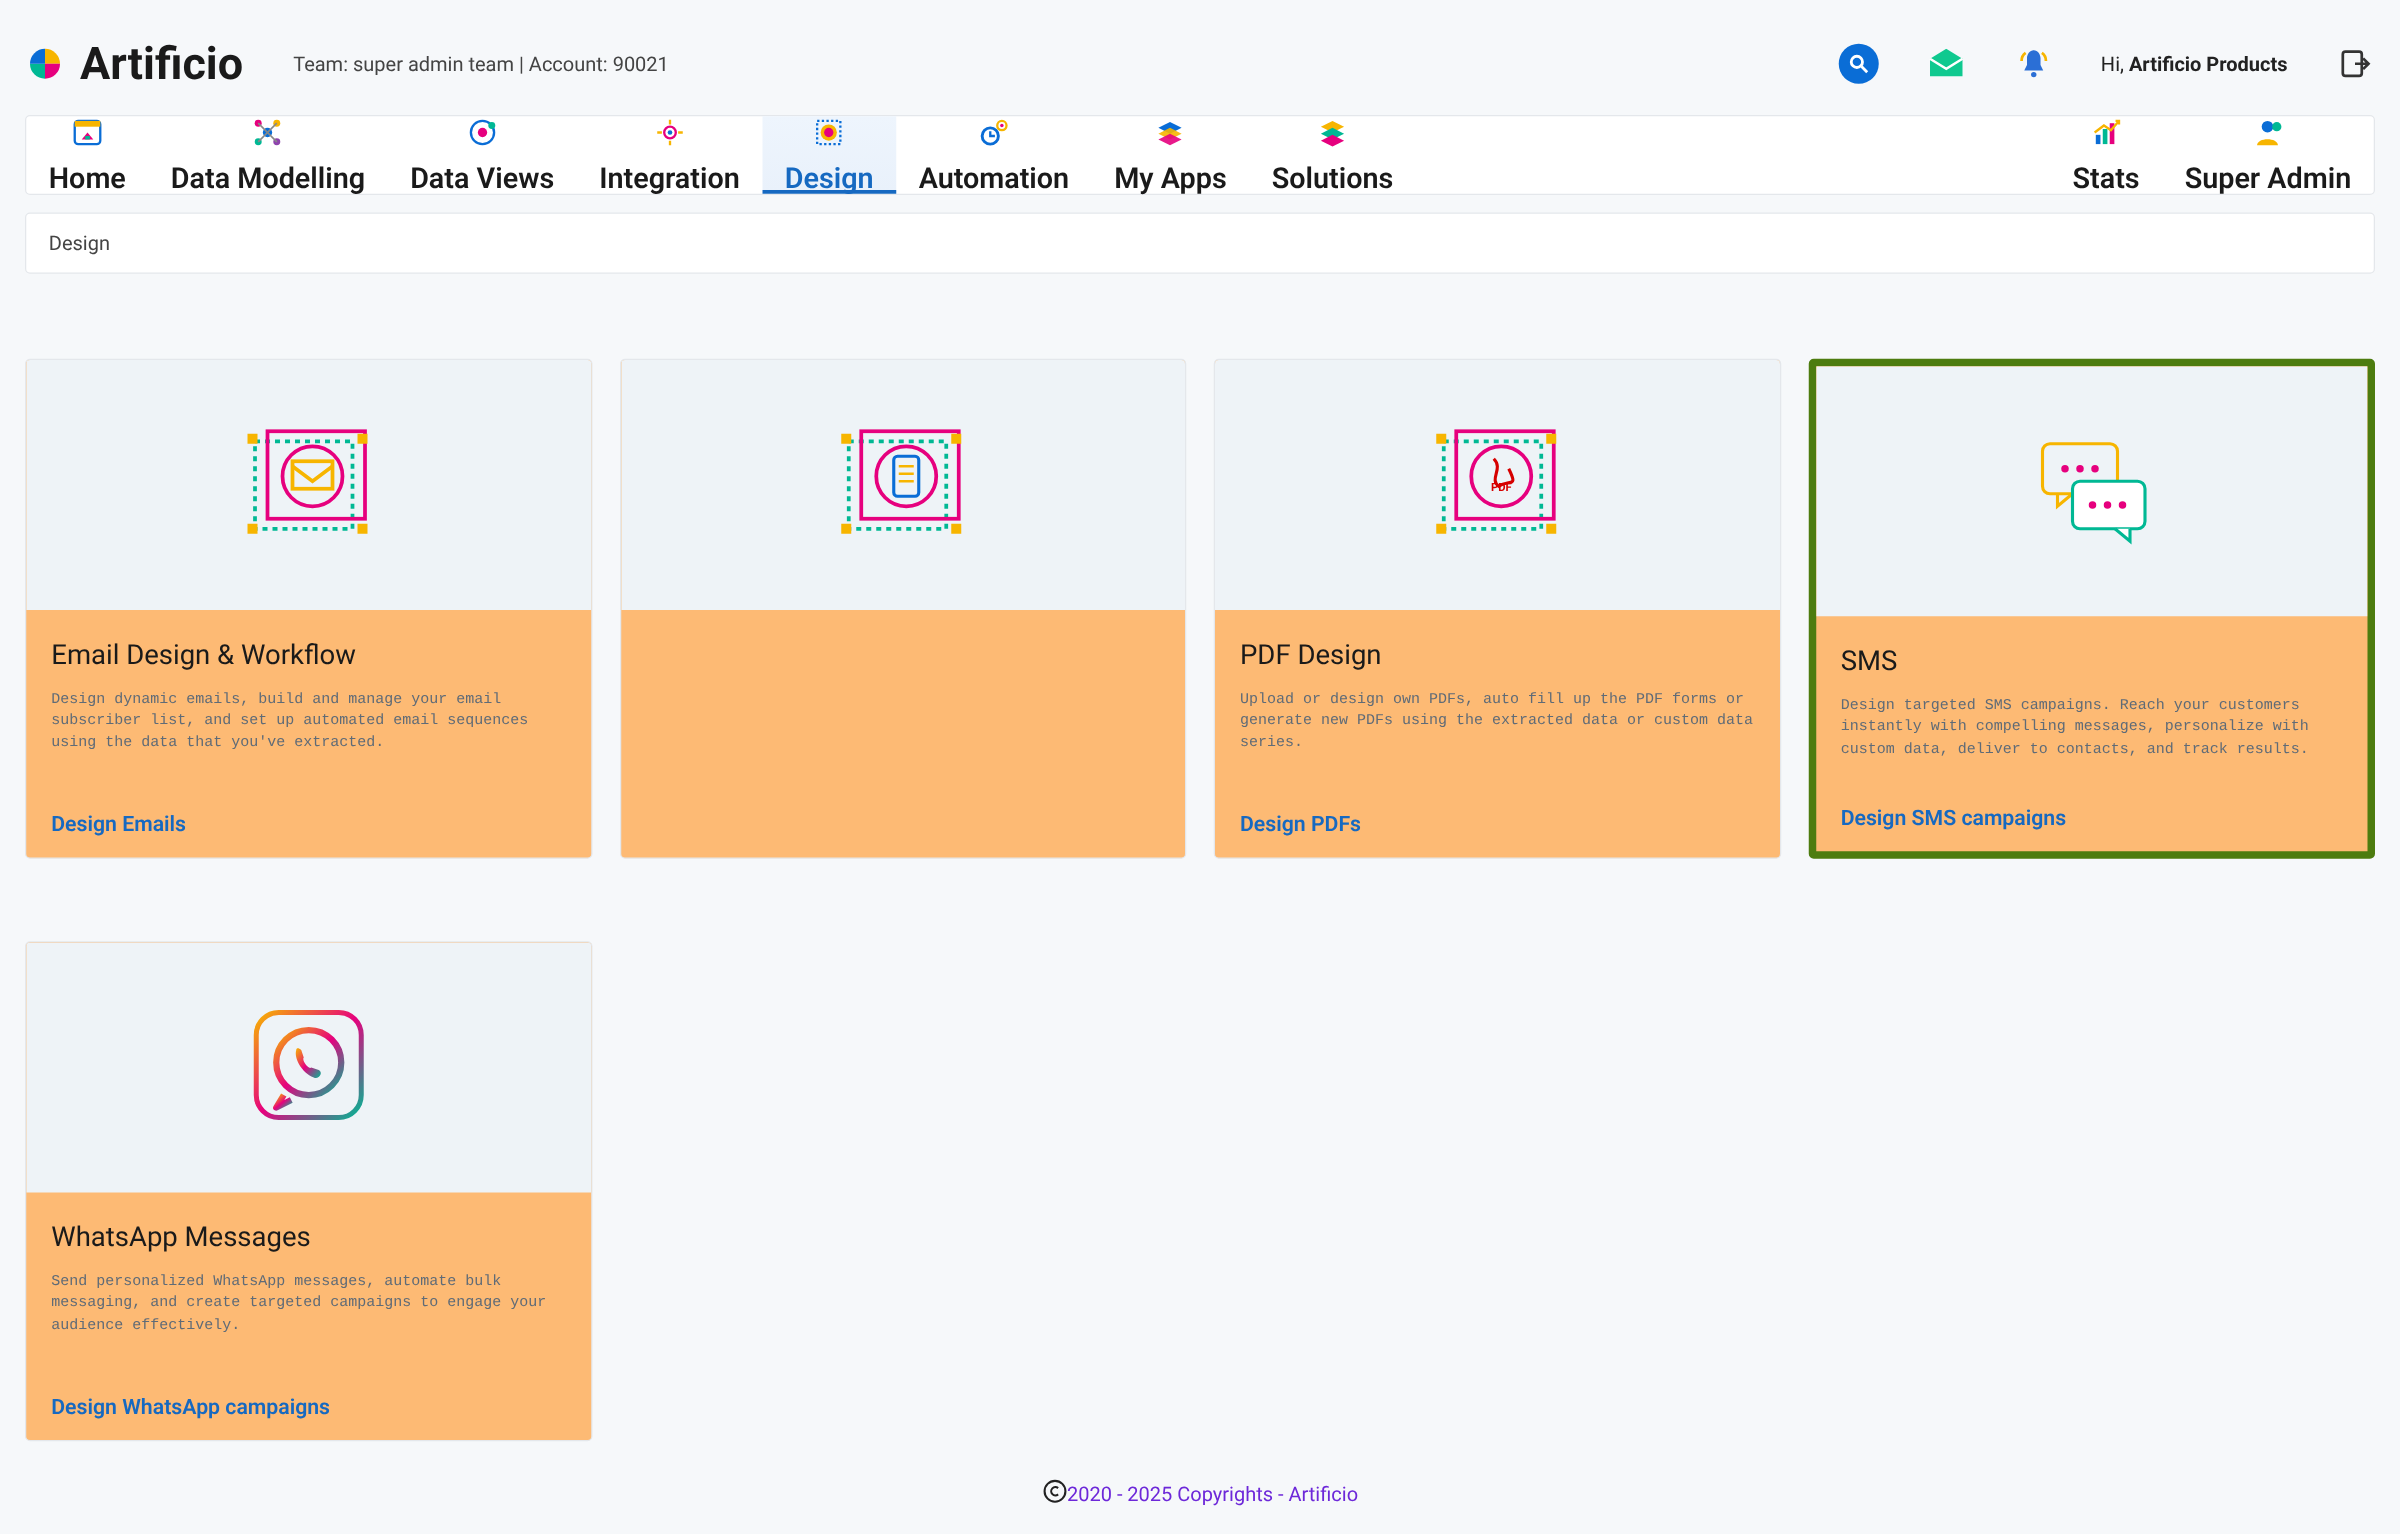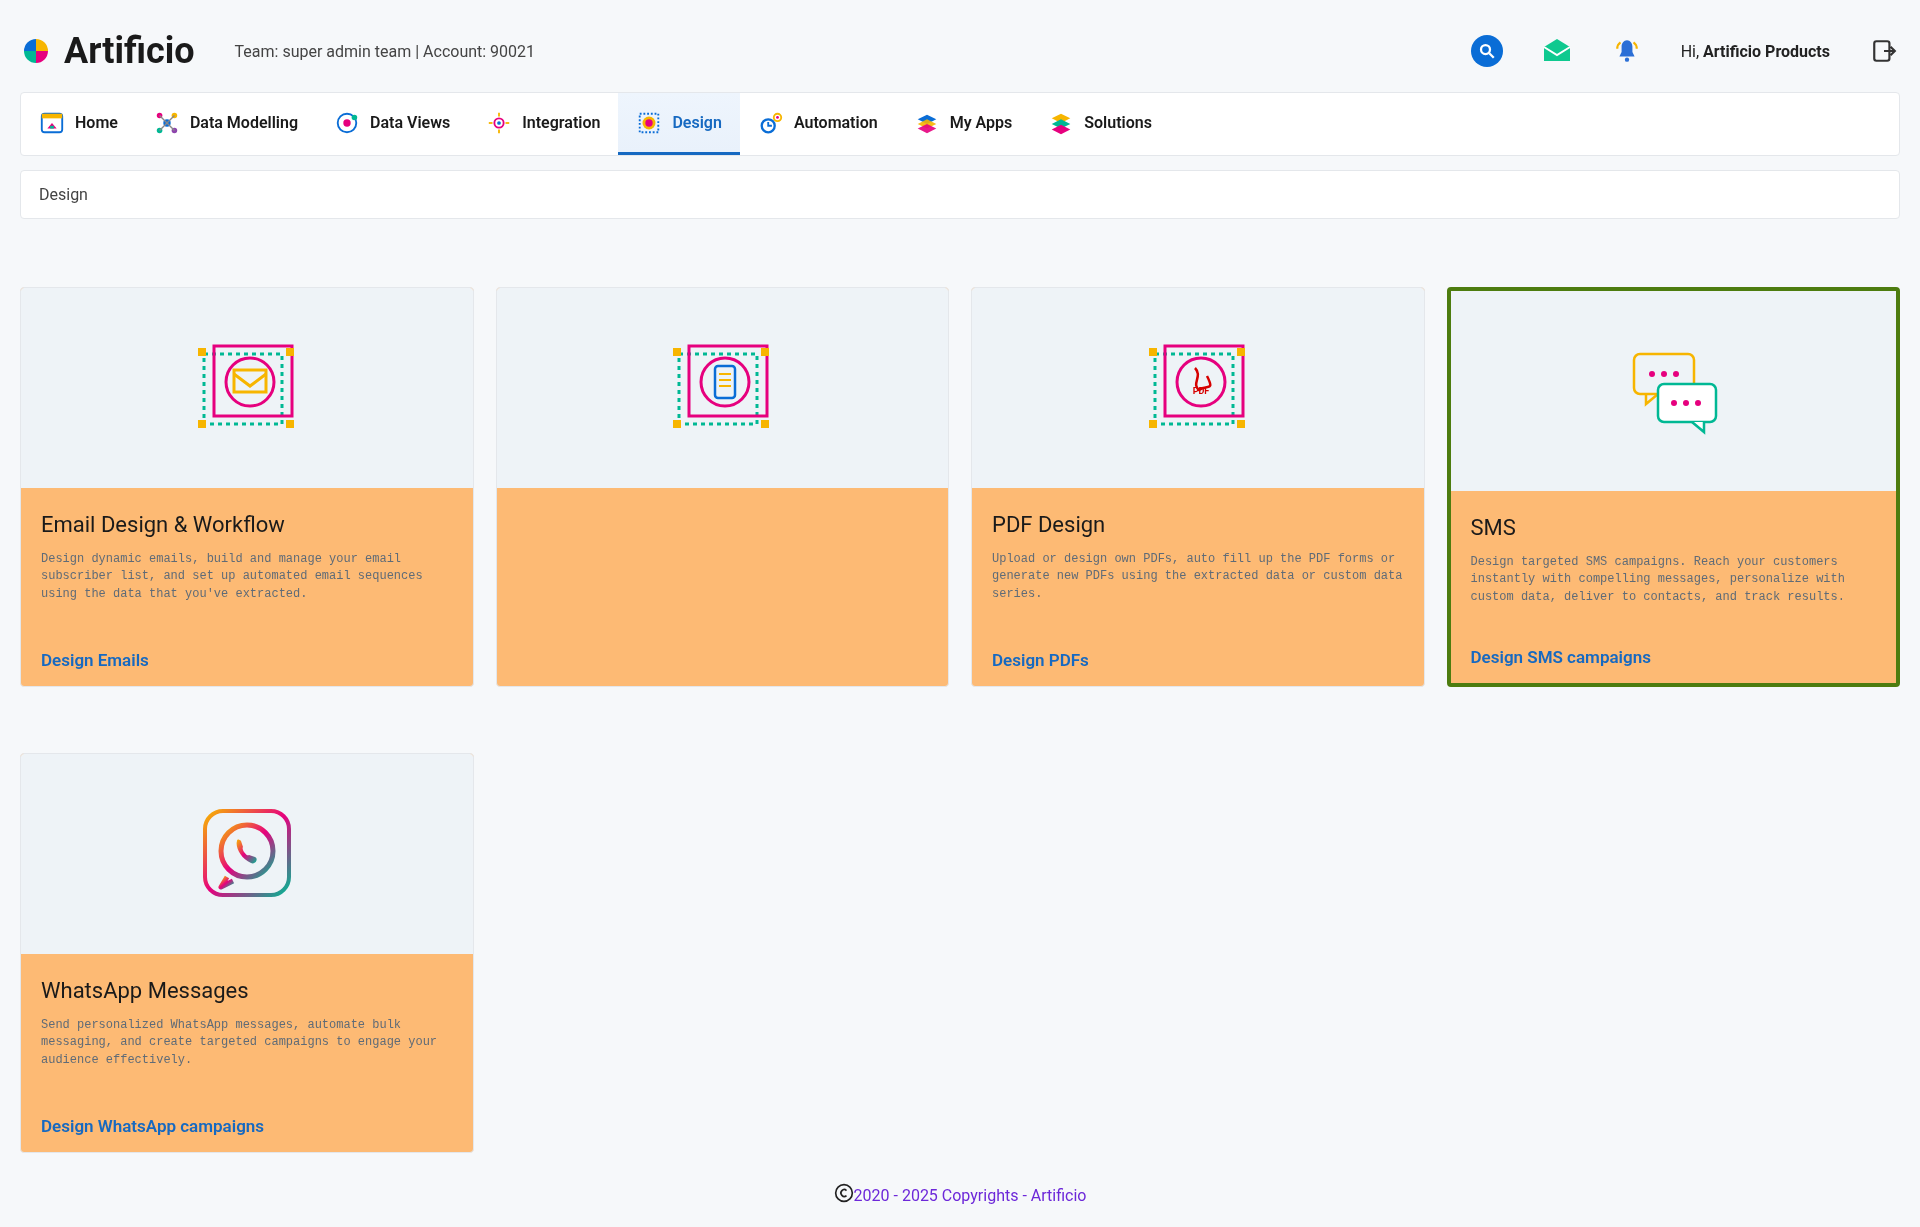--- a/index.html
+++ b/index.html
@@ -51,23 +51,24 @@
   display: flex;
   align-items: stretch;
   justify-content: space-between;
   padding: 0;
   height: 64px;
 }
 .nav-left, .nav-right { display:flex; align-items: stretch; }
 .nav-item {
   display:flex; align-items:center; gap:10px;
   padding: 0 18px;
-  font-size: 16px; font-weight: 600; color:#1a1a1a;
+  font-size: 23px; font-weight: 600; color:#1a1a1a;
   cursor: pointer;
   border-bottom: 3px solid transparent;
+  flex-direction: column;
 }
 .nav-item.active {
   background: linear-gradient(#eef5fd,#e9f1fb);
   color: #1669c1;
   border-bottom-color: #1669c1;
 }
 .nav-icon { width: 26px; height: 26px; display:flex; align-items:center; justify-content:center; }
 
 
 .breadcrumb {
@@ -81,21 +82,21 @@
   grid-template-columns: repeat(4, 1fr);
   gap: 22px;
   margin-top: 24px;
 }
 .card {
   background:#fdba74; border:1px solid #e4e7eb; border-radius:4px;
   overflow:hidden;
   min-height: 400px;
   display:flex; flex-direction:column;margin-top:44px;
 }
-.card.highlight { border: 4px solid #4d7c0f; }
+.card.highlight { border: 6px solid #4d7c0f; }
 .card-hero {
   background:#eef3f7;
   height: 200px;
   display:flex; align-items:center; justify-content:center;
 }
 .card-body {
   padding: 24px 20px 16px;
   flex:1; display:flex; flex-direction:column; gap:14px;
 }
 .card-title { font-size: 22px; font-weight:400; color:#1a1a1a; }
@@ -253,20 +254,44 @@
       </div>
       <div class="nav-item">
         <span class="nav-icon">
           <svg width="28" height="28" viewBox="0 0 28 28">
             <path d="M4 9 L14 4 L24 9 L14 14 Z" fill="#f7b500"></path>
             <path d="M4 15 L14 10 L24 15 L14 20 Z" fill="#00b894"></path>
             <path d="M4 21 L14 16 L24 21 L14 26 Z" fill="#e6007e"></path>
           </svg>
         </span>
         <span>Solutions</span>
+      </div>
+    </div>
+    <div class="nav-right">
+      <div class="nav-item">
+        <span class="nav-icon">
+          <svg width="28" height="28" viewBox="0 0 28 28">
+            <rect x="5" y="16" width="4" height="8" fill="#0a6dd6"></rect>
+            <rect x="11" y="11" width="4" height="13" fill="#00b894"></rect>
+            <rect x="17" y="6" width="4" height="18" fill="#e6007e"></rect>
+            <path d="M4 14 L12 8 L18 12 L25 4" stroke="#f7b500" stroke-width="2" fill="none"></path>
+            <path d="M22 4 L25 4 L25 7" stroke="#f7b500" stroke-width="2" fill="none"></path>
+          </svg>
+        </span>
+        <span>Stats</span>
+      </div>
+      <div class="nav-item">
+        <span class="nav-icon">
+          <svg width="28" height="28" viewBox="0 0 28 28">
+            <circle cx="14" cy="9" r="5" fill="#0a6dd6"></circle>
+            <path d="M5 25 C5 18 23 18 23 25 Z" fill="#f7b500"></path>
+            <circle cx="22" cy="9" r="4" fill="#00b894"></circle>
+          </svg>
+        </span>
+        <span>Super Admin</span>
       </div>
     </div>
   </div>
 
   <div class="breadcrumb">
     <span>Design</span>
   </div>
 
   <div class="grid">
 

